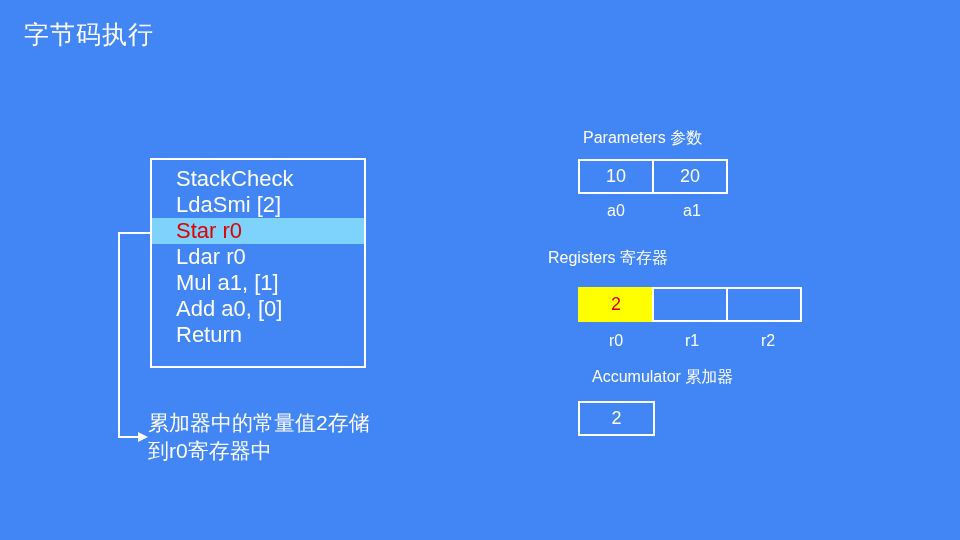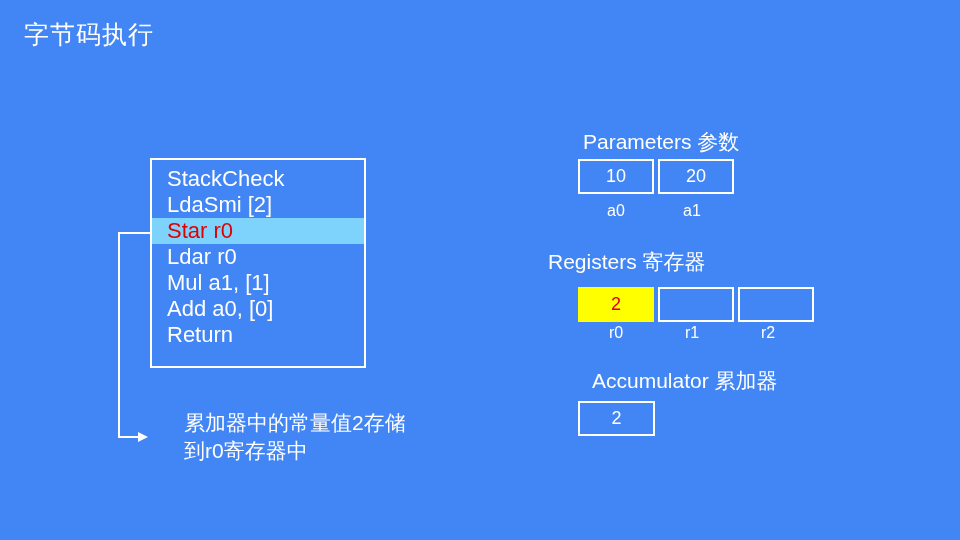--- a/index.html
+++ b/index.html
@@ -45,21 +45,21 @@
   .bytecode-list {
     position: absolute;
     left: 0;
     top: 6px;
     width: 100%;
   }
   .bc-line {
     font-size: 22px;
     line-height: 26px;
     color: #ffffff;
-    padding-left: 15px;
+    padding-left: 24px;
     white-space: nowrap;
     height: 26px;
   }
   .bc-line.highlight {
     background: #7dd3fc;
     color: #e00000;
   }
   
   .connector {
     position: absolute;
@@ -71,33 +71,31 @@
   }
   
   .annotation {
     position: absolute;
     left: 148px;
     top: 409px;
     width: 300px;
     font-size: 21px;
     line-height: 28px;
     color: #ffffff;
-    margin-left: 36px;
   }
   
   .section-label {
     position: absolute;
-    font-size: 21px;
+    font-size: 16px;
     color: #ffffff;
     white-space: nowrap;
   }
   .cell-row {
     position: absolute;
     display: flex;
-    gap: 6px;
   }
   .cell {
     width: 76px;
     height: 35px;
     border: 2px solid #ffffff;
     box-sizing: border-box;
     margin-right: -2px;
     display: flex;
     align-items: center;
     justify-content: center;
@@ -121,21 +119,21 @@
     text-align: center;
     font-size: 16px;
     color: #ffffff;
   }
   
   #params-label { left: 583px; top: 128px; }
   #params-row   { left: 578px; top: 159px; }
   #params-axis  { left: 578px; top: 202px; }
   #regs-label   { left: 548px; top: 248px; }
   #regs-row     { left: 578px; top: 287px; }
-  #regs-axis    { left: 578px; top: 324px; }
+  #regs-axis    { left: 578px; top: 332px; }
   #acc-label    { left: 592px; top: 367px; }
   #acc-row      { left: 578px; top: 401px; }
 </style>
 </head>
 <body>
 
 <div class="slide">
 
   <div class="title">字节码执行</div>
 

